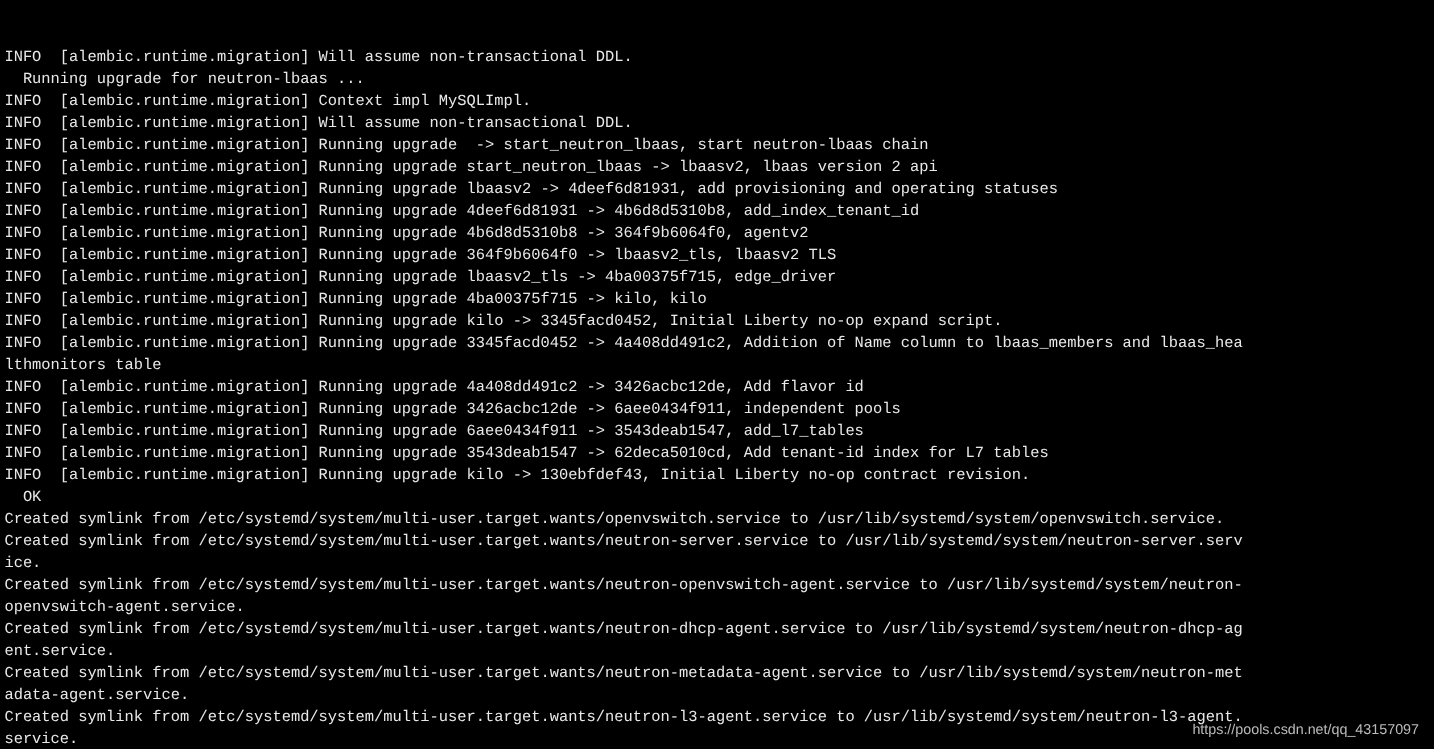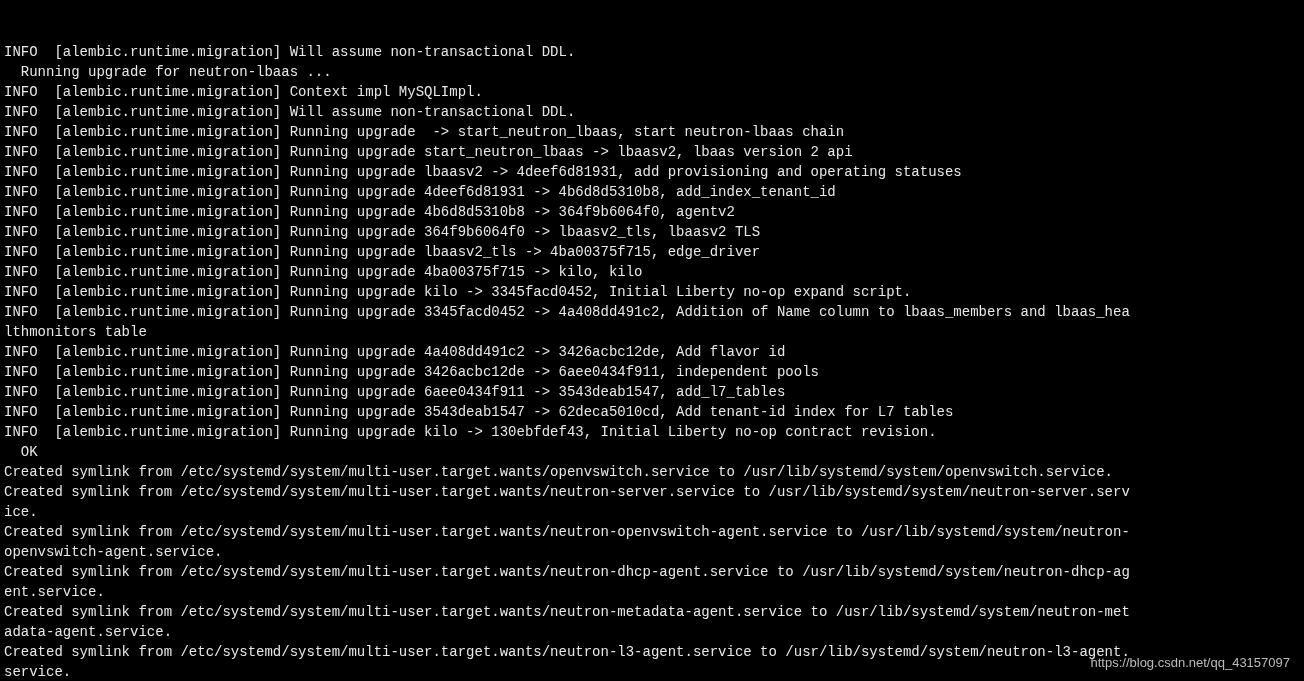--- a/index.html
+++ b/index.html
@@ -33,14 +33,14 @@
     opacity: 0.9;
     pointer-events: none;
   }
 </style>
 </head>
 <body>
 
 <div class="terminal">
   <div id="lines-container"><div class="line">INFO  [alembic.runtime.migration] Will assume non-transactional DDL.</div><div class="line">  Running upgrade for neutron-lbaas ...</div><div class="line">INFO  [alembic.runtime.migration] Context impl MySQLImpl.</div><div class="line">INFO  [alembic.runtime.migration] Will assume non-transactional DDL.</div><div class="line">INFO  [alembic.runtime.migration] Running upgrade  -&gt; start_neutron_lbaas, start neutron-lbaas chain</div><div class="line">INFO  [alembic.runtime.migration] Running upgrade start_neutron_lbaas -&gt; lbaasv2, lbaas version 2 api</div><div class="line">INFO  [alembic.runtime.migration] Running upgrade lbaasv2 -&gt; 4deef6d81931, add provisioning and operating statuses</div><div class="line">INFO  [alembic.runtime.migration] Running upgrade 4deef6d81931 -&gt; 4b6d8d5310b8, add_index_tenant_id</div><div class="line">INFO  [alembic.runtime.migration] Running upgrade 4b6d8d5310b8 -&gt; 364f9b6064f0, agentv2</div><div class="line">INFO  [alembic.runtime.migration] Running upgrade 364f9b6064f0 -&gt; lbaasv2_tls, lbaasv2 TLS</div><div class="line">INFO  [alembic.runtime.migration] Running upgrade lbaasv2_tls -&gt; 4ba00375f715, edge_driver</div><div class="line">INFO  [alembic.runtime.migration] Running upgrade 4ba00375f715 -&gt; kilo, kilo</div><div class="line">INFO  [alembic.runtime.migration] Running upgrade kilo -&gt; 3345facd0452, Initial Liberty no-op expand script.</div><div class="line">INFO  [alembic.runtime.migration] Running upgrade 3345facd0452 -&gt; 4a408dd491c2, Addition of Name column to lbaas_members and lbaas_hea</div><div class="line">lthmonitors table</div><div class="line">INFO  [alembic.runtime.migration] Running upgrade 4a408dd491c2 -&gt; 3426acbc12de, Add flavor id</div><div class="line">INFO  [alembic.runtime.migration] Running upgrade 3426acbc12de -&gt; 6aee0434f911, independent pools</div><div class="line">INFO  [alembic.runtime.migration] Running upgrade 6aee0434f911 -&gt; 3543deab1547, add_l7_tables</div><div class="line">INFO  [alembic.runtime.migration] Running upgrade 3543deab1547 -&gt; 62deca5010cd, Add tenant-id index for L7 tables</div><div class="line">INFO  [alembic.runtime.migration] Running upgrade kilo -&gt; 130ebfdef43, Initial Liberty no-op contract revision.</div><div class="line">  OK</div><div class="line">Created symlink from /etc/systemd/system/multi-user.target.wants/openvswitch.service to /usr/lib/systemd/system/openvswitch.service.</div><div class="line">Created symlink from /etc/systemd/system/multi-user.target.wants/neutron-server.service to /usr/lib/systemd/system/neutron-server.serv</div><div class="line">ice.</div><div class="line">Created symlink from /etc/systemd/system/multi-user.target.wants/neutron-openvswitch-agent.service to /usr/lib/systemd/system/neutron-</div><div class="line">openvswitch-agent.service.</div><div class="line">Created symlink from /etc/systemd/system/multi-user.target.wants/neutron-dhcp-agent.service to /usr/lib/systemd/system/neutron-dhcp-ag</div><div class="line">ent.service.</div><div class="line">Created symlink from /etc/systemd/system/multi-user.target.wants/neutron-metadata-agent.service to /usr/lib/systemd/system/neutron-met</div><div class="line">adata-agent.service.</div><div class="line">Created symlink from /etc/systemd/system/multi-user.target.wants/neutron-l3-agent.service to /usr/lib/systemd/system/neutron-l3-agent.</div><div class="line">service.</div></div>
   
-  <div class="watermark">https://blog.csdn.net/qq_43157097</div>
+  <div class="watermark">https://pools.csdn.net/qq_43157097</div>
 </div>
 
 </body></html>

